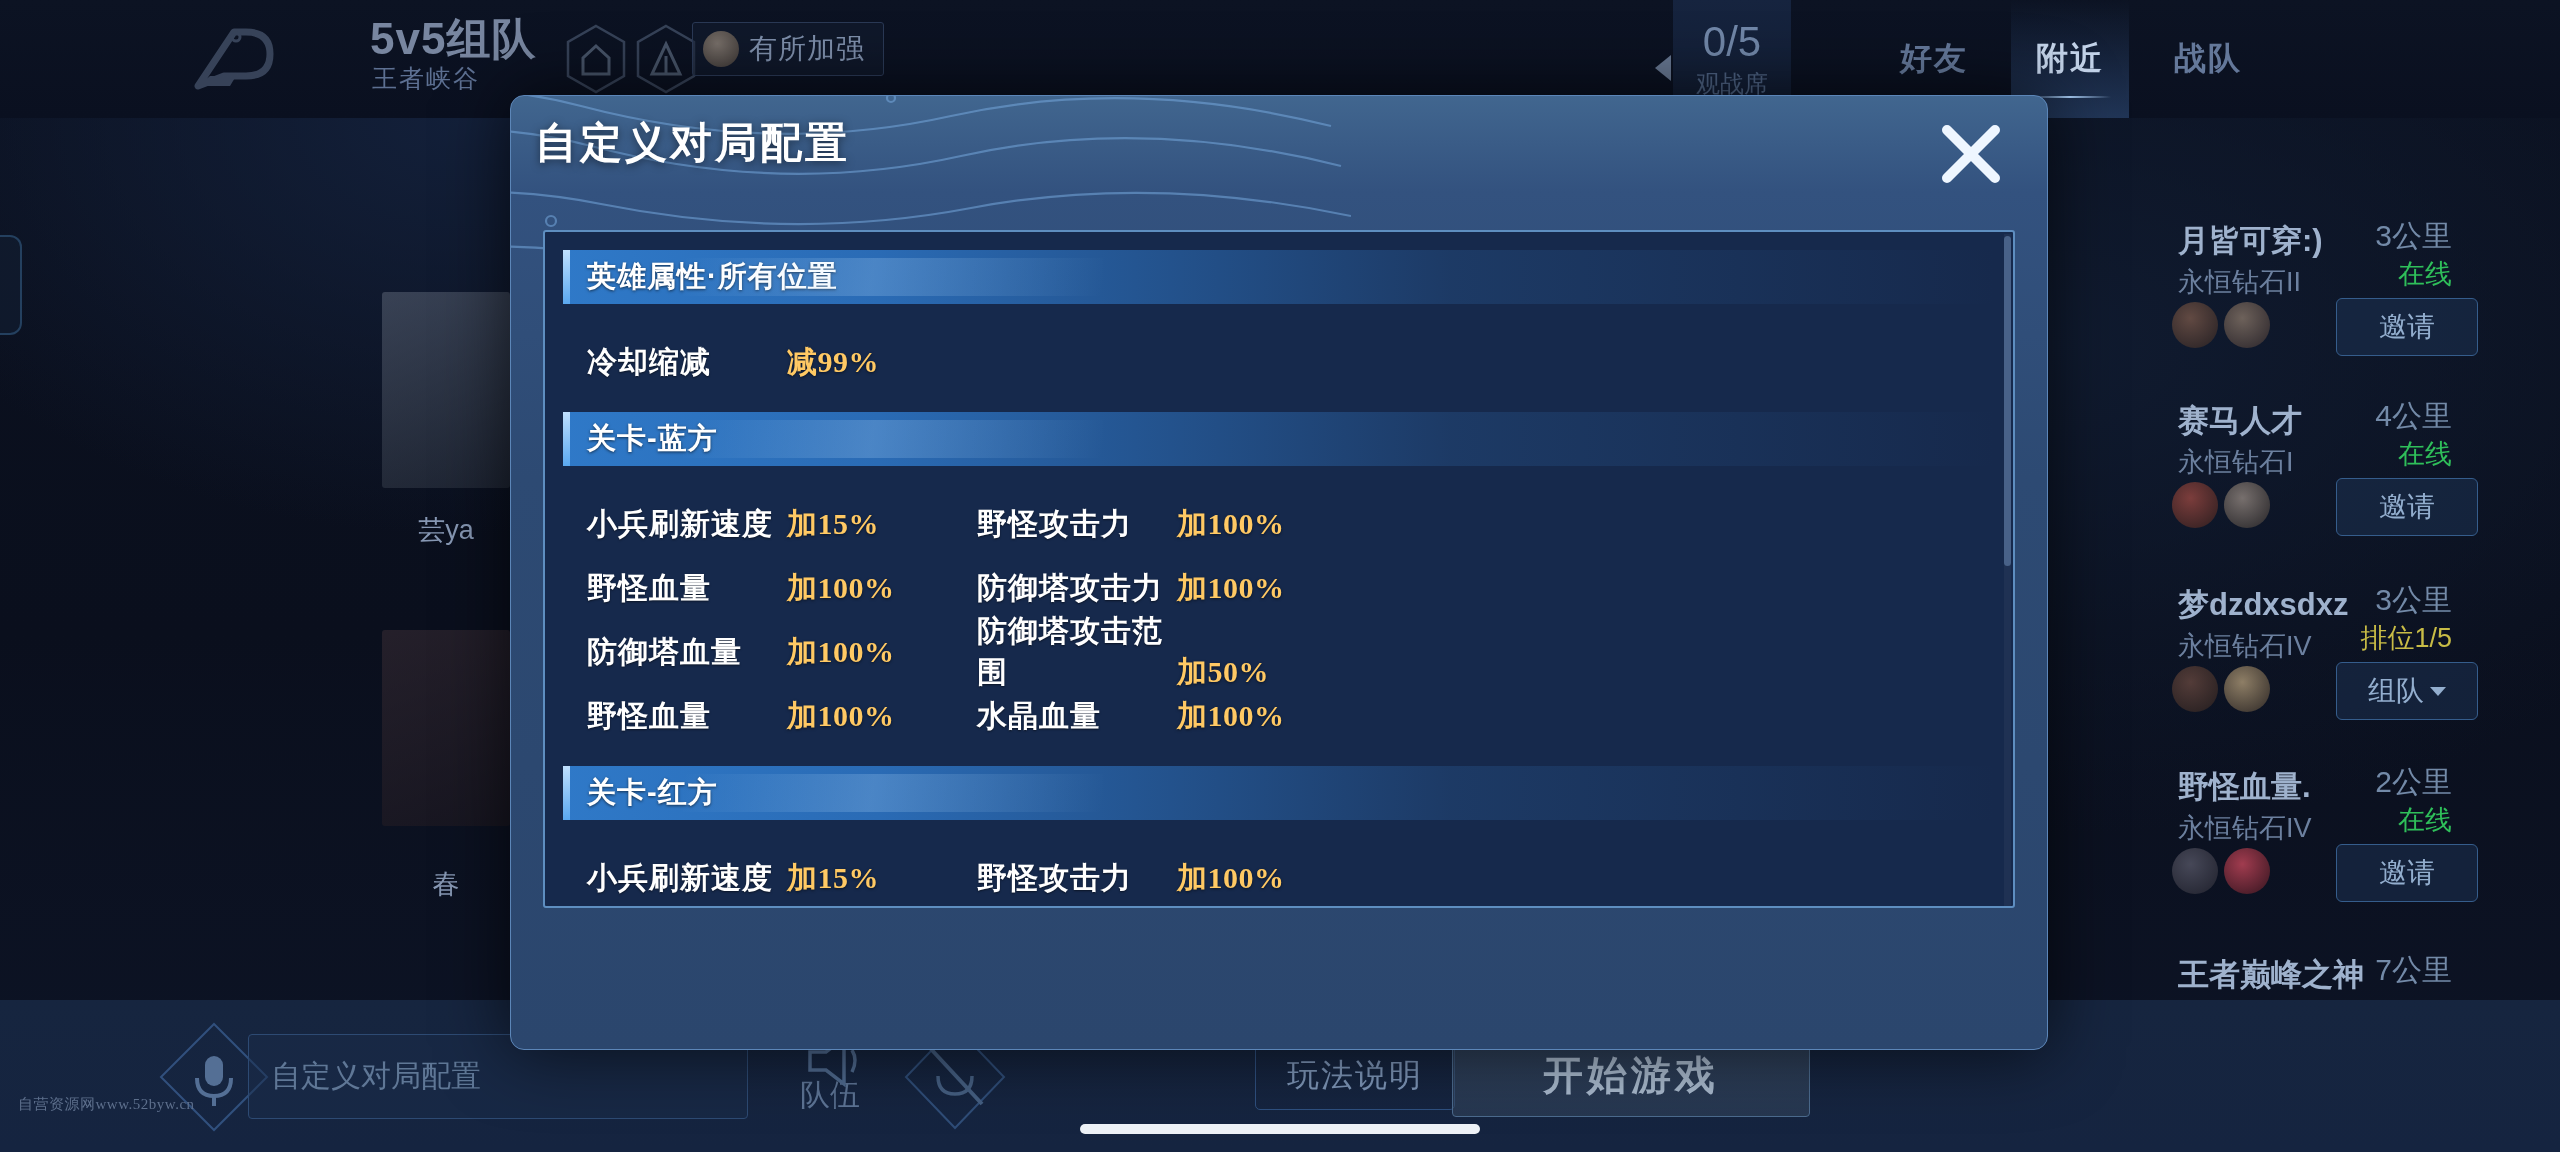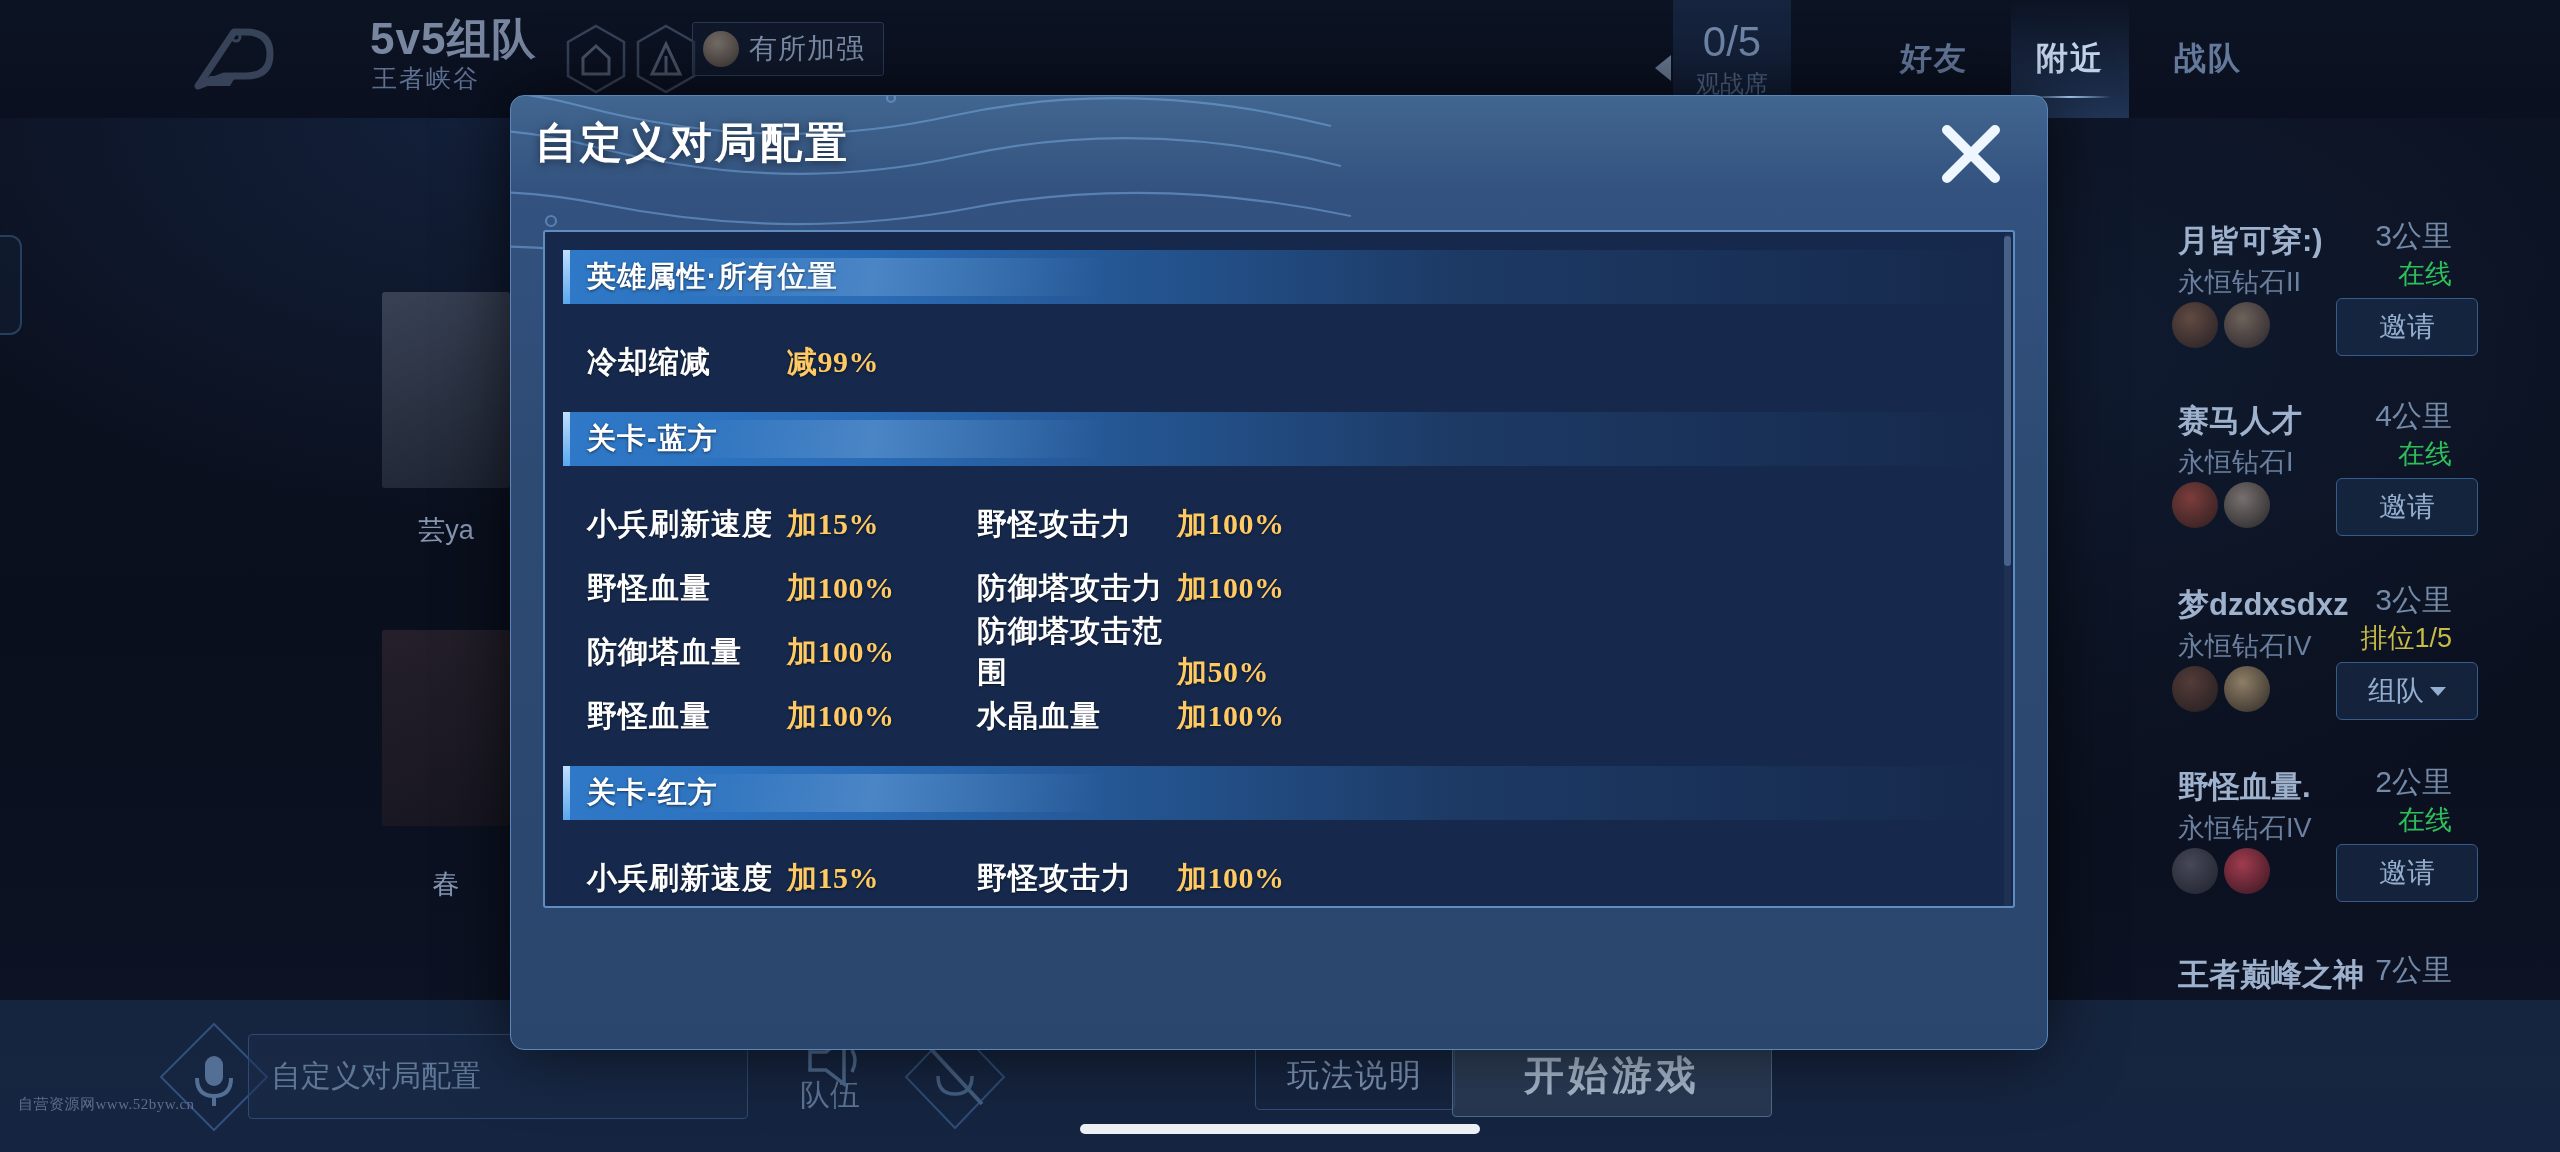--- a/index.html
+++ b/index.html
@@ -161,21 +161,21 @@
   .sound-icon { left: 900px; }
   .icon-label { font-size: 30px; color: #5d7495; padding-bottom: 20px; }
   .btn-howto {
     position: absolute; left: 1255px; top: 1042px; width: 145px; height: 68px;
     border: 1px solid #2f5080; border-radius: 5px;
     display: flex; align-items: center; justify-content: center;
     font-size: 32px; color: #7e96b8; letter-spacing: 2px;
     width: 200px;
   }
   .btn-start {
-    position: absolute; left: 1452px; top: 1033px; width: 320px; height: 84px;
+    position: absolute; left: 1452px; top: 1033px; width: 358px; height: 84px;
     border: 1px solid #4c6b8e; border-radius: 4px;
     background: linear-gradient(180deg, rgba(70,90,115,.55), rgba(52,70,94,.55));
     display: flex; align-items: center; justify-content: center;
     font-size: 40px; color: #a8b9cd; letter-spacing: 4px; font-weight: bold;
   }
   .home-indicator {
     position: absolute; left: 50%; transform: translateX(-50%); bottom: 18px;
     width: 400px; height: 10px; border-radius: 5px; background: #eef2f7;
   }
   .watermark {

